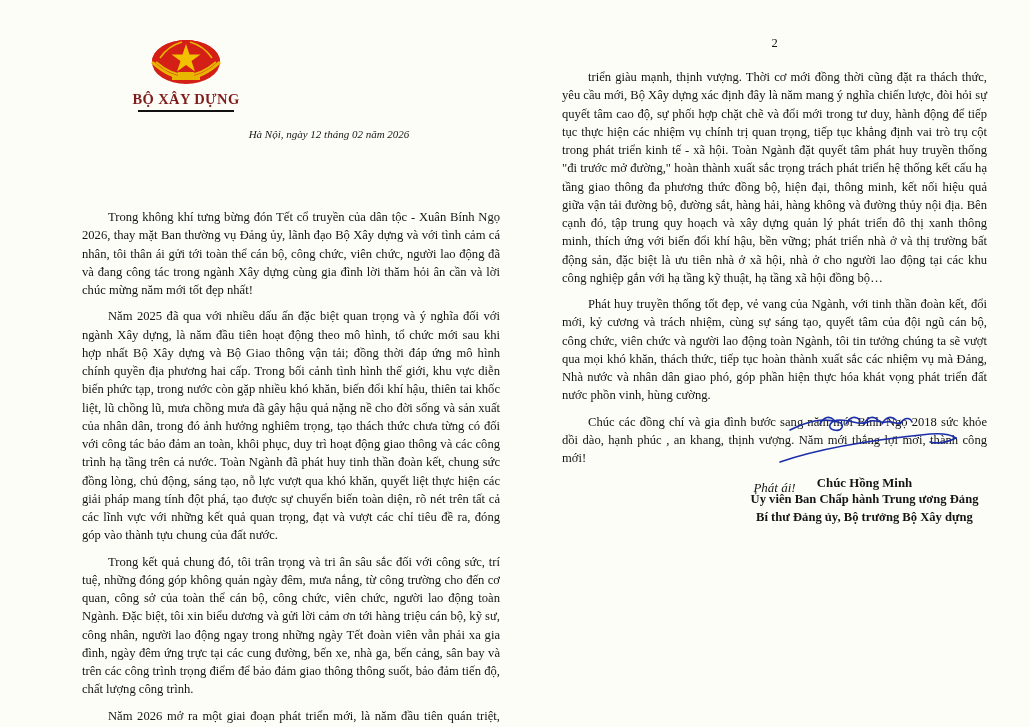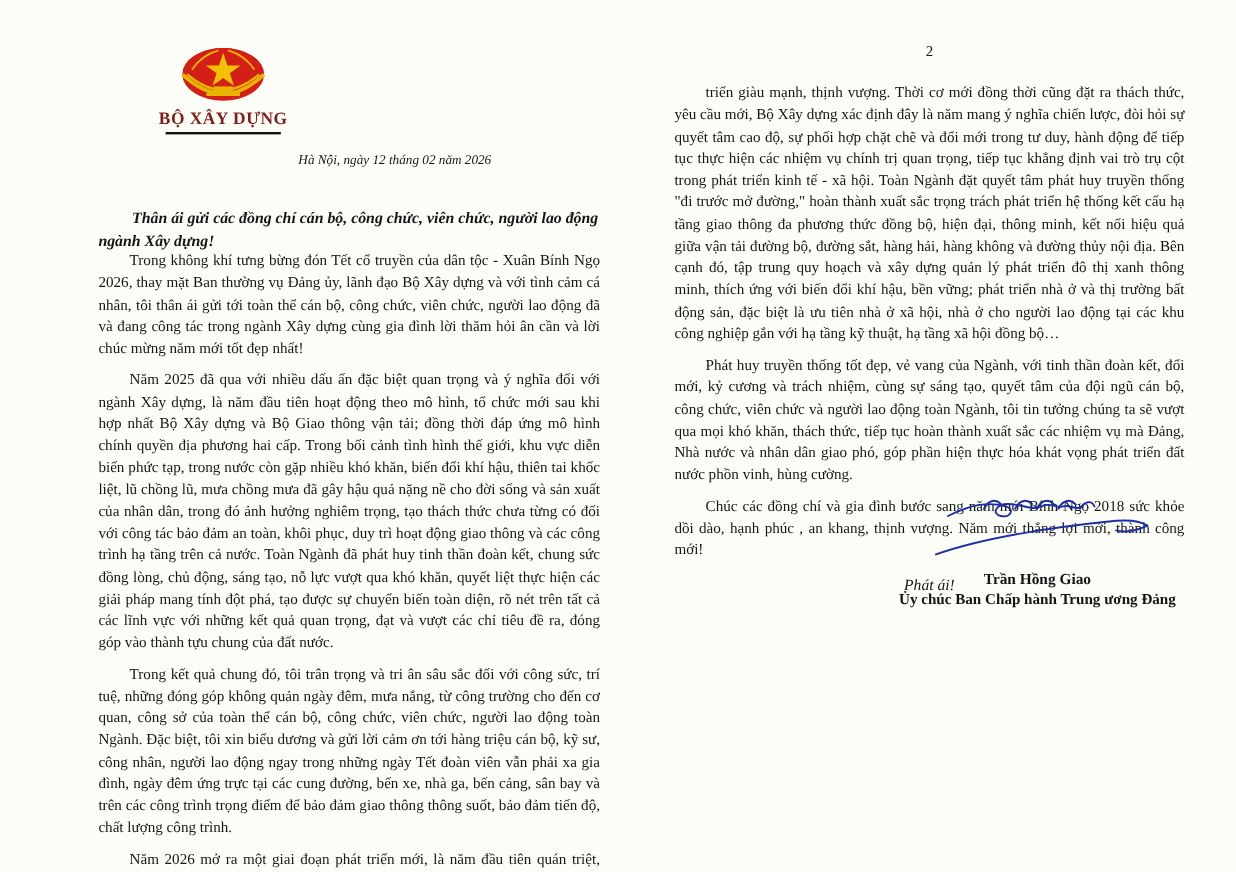--- a/index.html
+++ b/index.html
@@ -170,21 +170,20 @@
           <rect x="40" y="40" width="16" height="5" fill="#e8b500"></rect>
           <rect x="34" y="45" width="28" height="3" fill="#e8b500"></rect>
         </svg>
       </div>
       <div class="ministry-name">BỘ XÂY DỰNG</div>
       <div class="ministry-rule"></div>
     </div>
 
     <div class="dateline">Hà Nội, ngày 12 tháng  02 năm 2026</div>
 
-    <div class="salutation">Thân ái gửi các đồng chí cán bộ, công chức, viên chức, người lao động ngành Xây dựng!</div>
 
     <div class="left-body body-text">
       <p>Trong không khí tưng bừng đón Tết cổ truyền của dân tộc - Xuân Bính Ngọ 2026, thay mặt Ban thường vụ Đảng ủy, lãnh đạo Bộ Xây dựng và với tình cảm cá nhân, tôi thân ái gửi tới toàn thể cán bộ, công chức, viên chức, người lao động đã và đang công tác trong ngành Xây dựng cùng gia đình lời thăm hỏi ân cần và lời chúc mừng năm mới tốt đẹp nhất!</p>
       <p>Năm 2025 đã qua với nhiều dấu ấn đặc biệt quan trọng và ý nghĩa đối với ngành Xây dựng, là năm đầu tiên hoạt động theo mô hình, tổ chức mới sau khi hợp nhất Bộ Xây dựng và Bộ Giao thông vận tải; đồng thời đáp ứng mô hình chính quyền địa phương hai cấp. Trong bối cảnh tình hình thế giới, khu vực diễn biến phức tạp, trong nước còn gặp nhiều khó khăn, biến đổi khí hậu, thiên tai khốc liệt, lũ chồng lũ, mưa chồng mưa đã gây hậu quả nặng nề cho đời sống và sản xuất của nhân dân, trong đó ảnh hưởng nghiêm trọng, tạo thách thức chưa từng có đối với công tác bảo đảm an toàn, khôi phục, duy trì hoạt động giao thông và các công trình hạ tầng trên cả nước. Toàn Ngành đã phát huy tinh thần đoàn kết, chung sức đồng lòng, chủ động, sáng tạo, nỗ lực vượt qua khó khăn, quyết liệt thực hiện các giải pháp mang tính đột phá, tạo được sự chuyển biến toàn diện, rõ nét trên tất cả các lĩnh vực với những kết quả quan trọng, đạt và vượt các chỉ tiêu đề ra, đóng góp vào thành tựu chung của đất nước.</p>
       <p>Trong kết quả chung đó, tôi trân trọng và tri ân sâu sắc đối với công sức, trí tuệ, những đóng góp không quản ngày đêm, mưa nắng, từ công trường cho đến cơ quan, công sở của toàn thể cán bộ, công chức, viên chức, người lao động toàn Ngành. Đặc biệt, tôi xin biểu dương và gửi lời cảm ơn tới hàng triệu cán bộ, kỹ sư, công nhân, người lao động ngay trong những ngày Tết đoàn viên vẫn phải xa gia đình, ngày đêm ứng trực tại các cung đường, bến xe, nhà ga, bến cảng, sân bay và trên các công trình trọng điểm để bảo đảm giao thông thông suốt, bảo đảm tiến độ, chất lượng công trình.</p>
       <p>Năm 2026 mở ra một giai đoạn phát triển mới, là năm đầu tiên quán triệt, triển khai Nghị quyết Đại hội đại biểu toàn quốc lần thứ XIV của Đảng; năm đầu triển khai Kế hoạch phát triển kinh tế - xã hội 5 năm (2026 – 2030); phấn đấu tăng trưởng mức 2 con số, tăng tốc đưa đất nước bước vào kỷ nguyên vươn mình phát</p>
     </div>
   </div>
 
   <div class="col-right">
@@ -206,18 +205,19 @@
             <path d="M60 16 C64 8 70 8 74 12"></path>
             <path d="M86 16 C90 8 96 8 100 12"></path>
             <path d="M104 16 C108 8 114 8 118 12"></path>
             <path d="M122 16 C126 8 132 8 136 12"></path>
             <path d="M140 16 C144 9 150 9 152 14"></path>
             <path d="M20 54 C60 40 110 32 170 26 C182 25 190 26 196 30"></path>
             <path d="M196 30 C188 34 178 36 170 34"></path>
           </g>
         </svg>
       </div>
-      <div class="sig-name">Trần Hồng Giao</div>
-      <div class="sig-title">Ủy chúc Ban Chấp hành Trung ương Đảng</div>
+      <div class="sig-name">Chúc Hồng Minh</div>
+      <div class="sig-title">Ủy viên Ban Chấp hành Trung ương Đảng</div>
+      <div class="sig-title">Bí thư Đảng ủy, Bộ trưởng Bộ Xây dựng</div>
     </div>
   </div>
 
 </div>
 
 </body></html>

